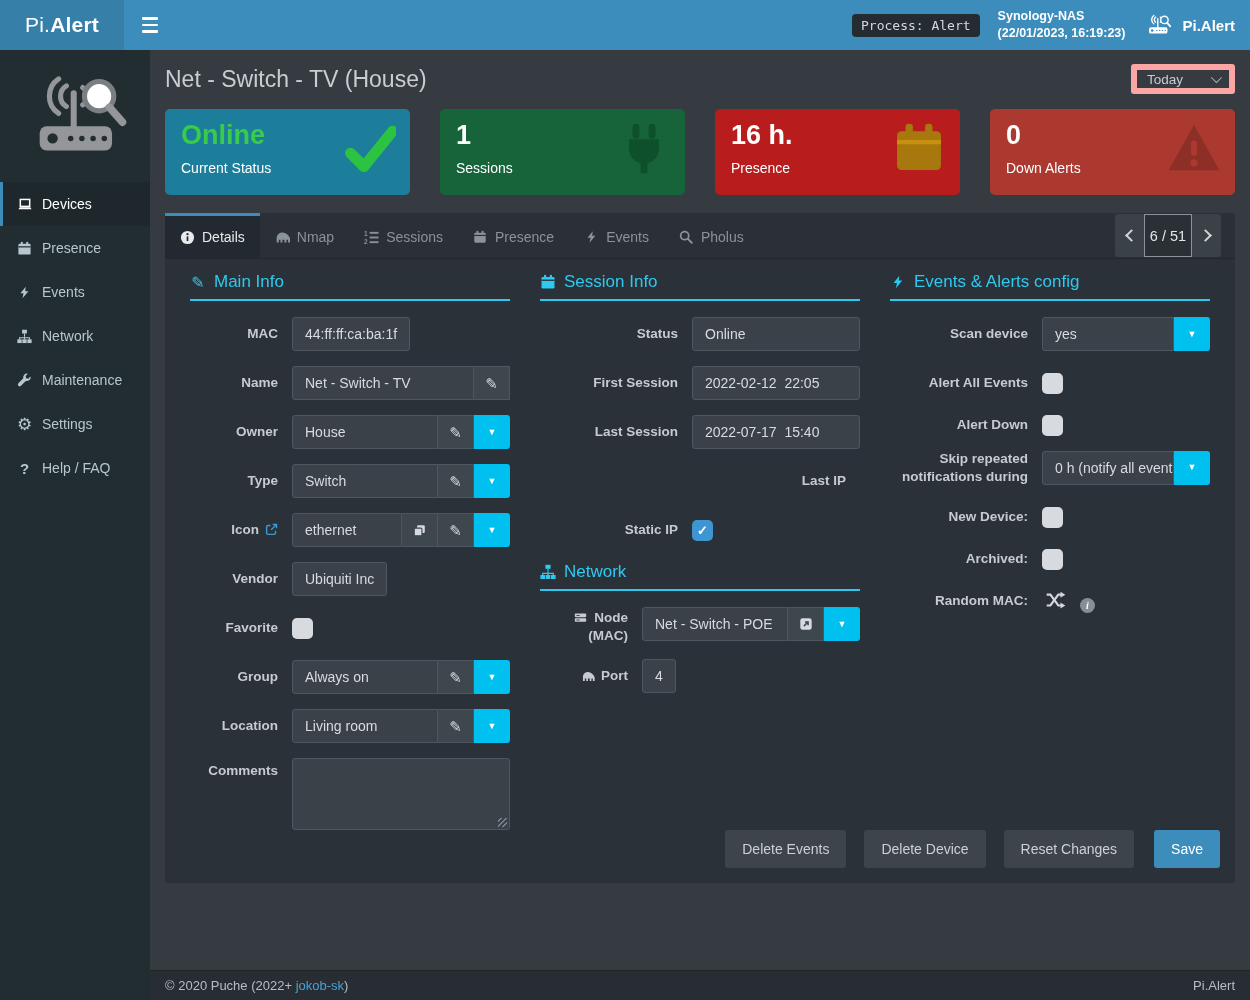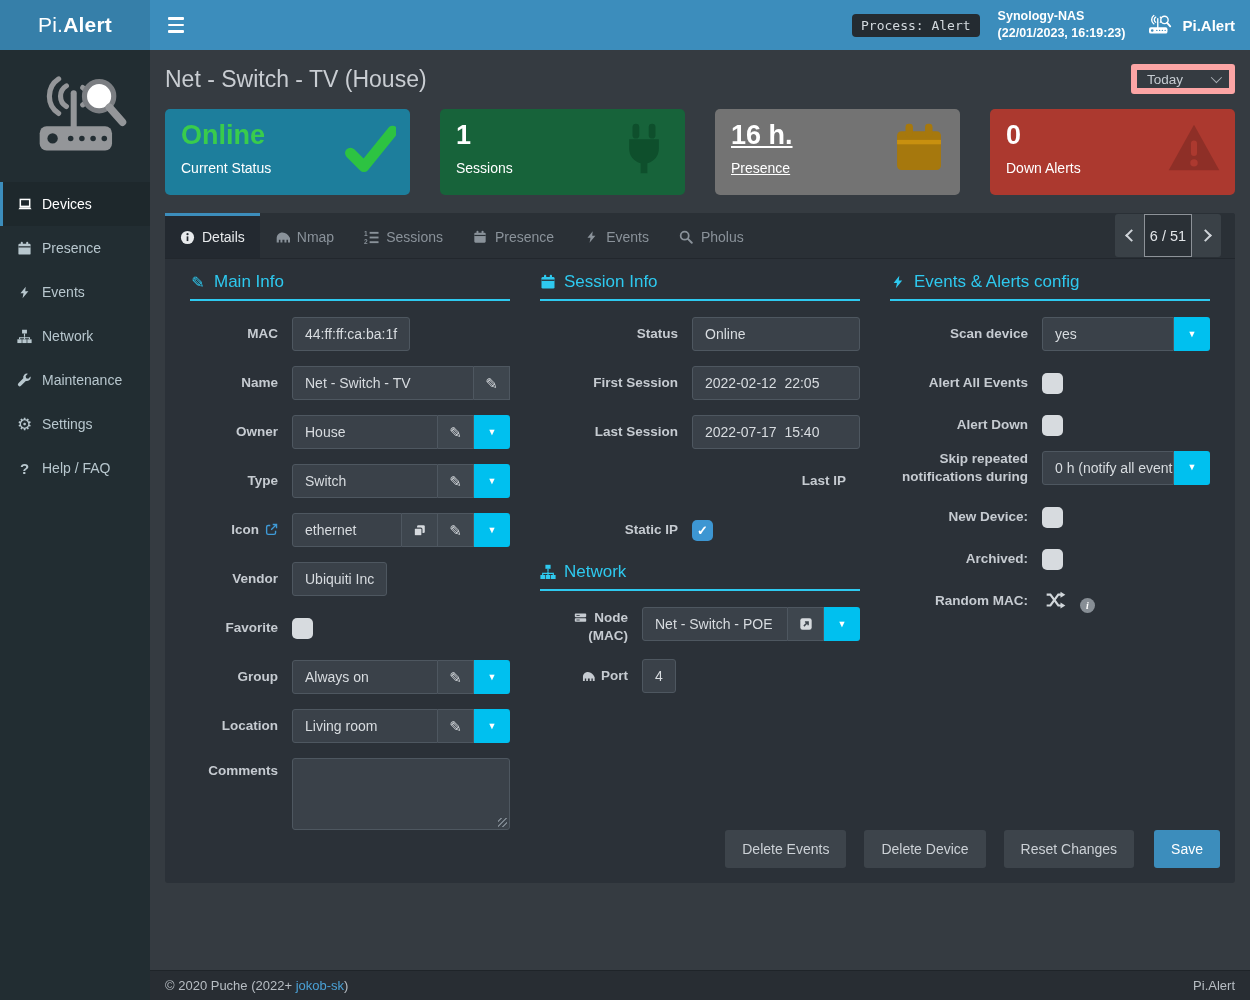--- a/index.html
+++ b/index.html
@@ -7,21 +7,21 @@
     --bg-tab-active:#232930; --bg-input:#3a4149; --border-input:#4e5760; --bg-btn:#3e464e;
     --cyan:#00c0ef; --header-cyan:#2ec9ef; --blue:#3c8dbc; --blue-dark:#367fa9;
     --text:#cdd2d8; --label:#c6cbd1; --muted:#8a929a; --check-blue:#3d96d2;
   }
   *{box-sizing:border-box; margin:0; padding:0;}
   body{width:1250px;height:1000px;font-family:"Liberation Sans",sans-serif;background:var(--bg-page);overflow:hidden;}
   .app{width:1250px;height:1000px;display:flex;flex-direction:column;}
 
   
   .navbar{height:50px;display:flex;flex:none;background:var(--blue);color:#fff;}
-  .brand{width:150px;background:var(--blue-dark);display:flex;align-items:center;justify-content:center;
+  .brand{width:124px;background:var(--blue-dark);display:flex;align-items:center;justify-content:center;
     font-size:21px;letter-spacing:.2px;color:#fff;}
   .brand b{font-weight:bold;}
   .navbar-main{flex:1;display:flex;align-items:center;padding:0 15px 0 12px;}
   .hamburger{width:22px;height:16px;display:flex;flex-direction:column;justify-content:space-between;cursor:pointer;margin-left:6px;}
   .hamburger span{height:2.6px;background:#fff;border-radius:1px;}
   .hamburger span:nth-child(1){width:16px}.hamburger span:nth-child(2){width:16px}.hamburger span:nth-child(3){width:16px}
   .nav-right{margin-left:auto;display:flex;align-items:center;gap:18px;}
   .process-badge{font-family:"DejaVu Sans Mono",monospace;font-size:13px;background:#242b31;color:#d3d9de;
     padding:4px 9px;border-radius:4px;}
   .host-block{font-size:12.5px;font-weight:bold;line-height:1.35;color:#fff;}
@@ -286,21 +286,21 @@
             <div class="val" style="color: rgb(255, 255, 255);">1</div>
             <div class="lbl">Sessions</div>
             <div class="cicon" style="color: rgb(14, 79, 44);">
               <svg viewBox="0 0 16 16">
                   <rect x="4.6" y="0.8" width="2" height="4.4" rx="1" fill="currentColor"></rect>
                   <rect x="9.4" y="0.8" width="2" height="4.4" rx="1" fill="currentColor"></rect>
                   <path d="M3.6 5.4h8.8v2.8a4.4 4.4 0 0 1-3.4 4.3v3h-2v-3A4.4 4.4 0 0 1 3.6 8.2Z" fill="currentColor"></path>
                 </svg>
             </div>
           </div>
-          <div class="card" style="background-color: #737373; text-decoration: underline;">
+          <div class="card" style="background-color: #b91c1c;">
             <div class="val" style="color: rgb(255, 255, 255);">16 h.</div>
             <div class="lbl">Presence</div>
             <div class="cicon" style="color: rgb(166, 120, 13);">
               <svg viewBox="0 0 16 16">
                   <rect x="1.5" y="3" width="13" height="11.5" rx="1.3" fill="currentColor"></rect>
                   <rect x="4" y="0.8" width="2.2" height="3.8" rx="1" fill="currentColor"></rect>
                   <rect x="9.8" y="0.8" width="2.2" height="3.8" rx="1" fill="currentColor"></rect>
                   <rect x="1.5" y="5.6" width="13" height="1.3" fill="#c8900f"></rect>
                 </svg>
             </div>

